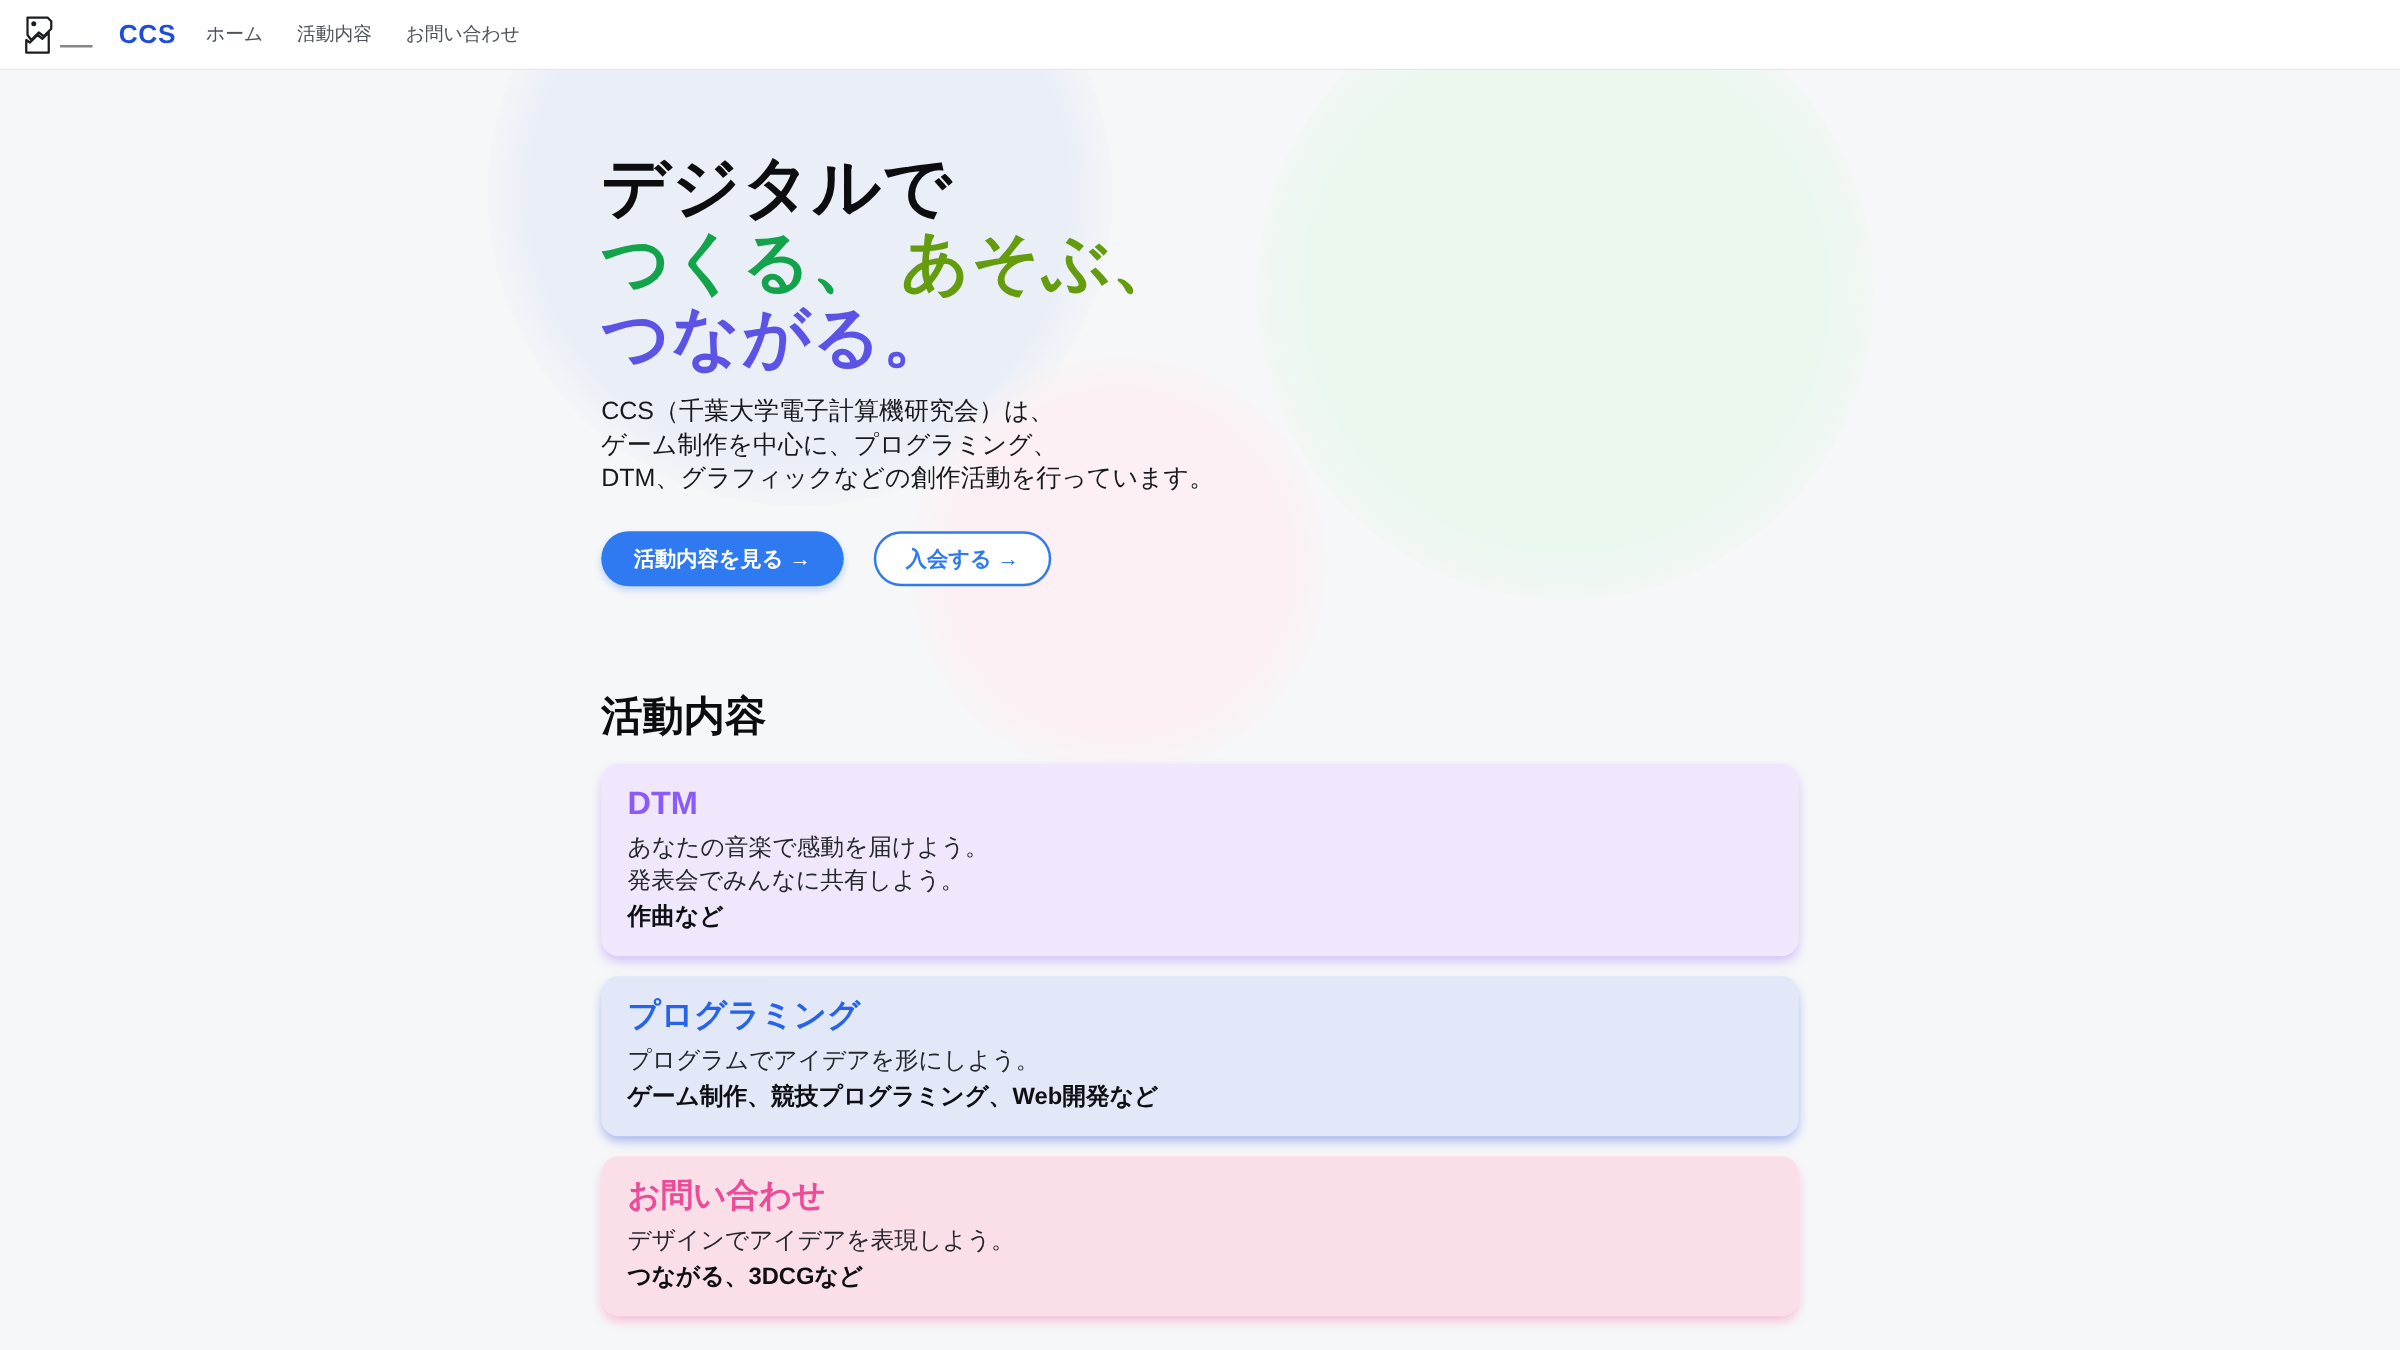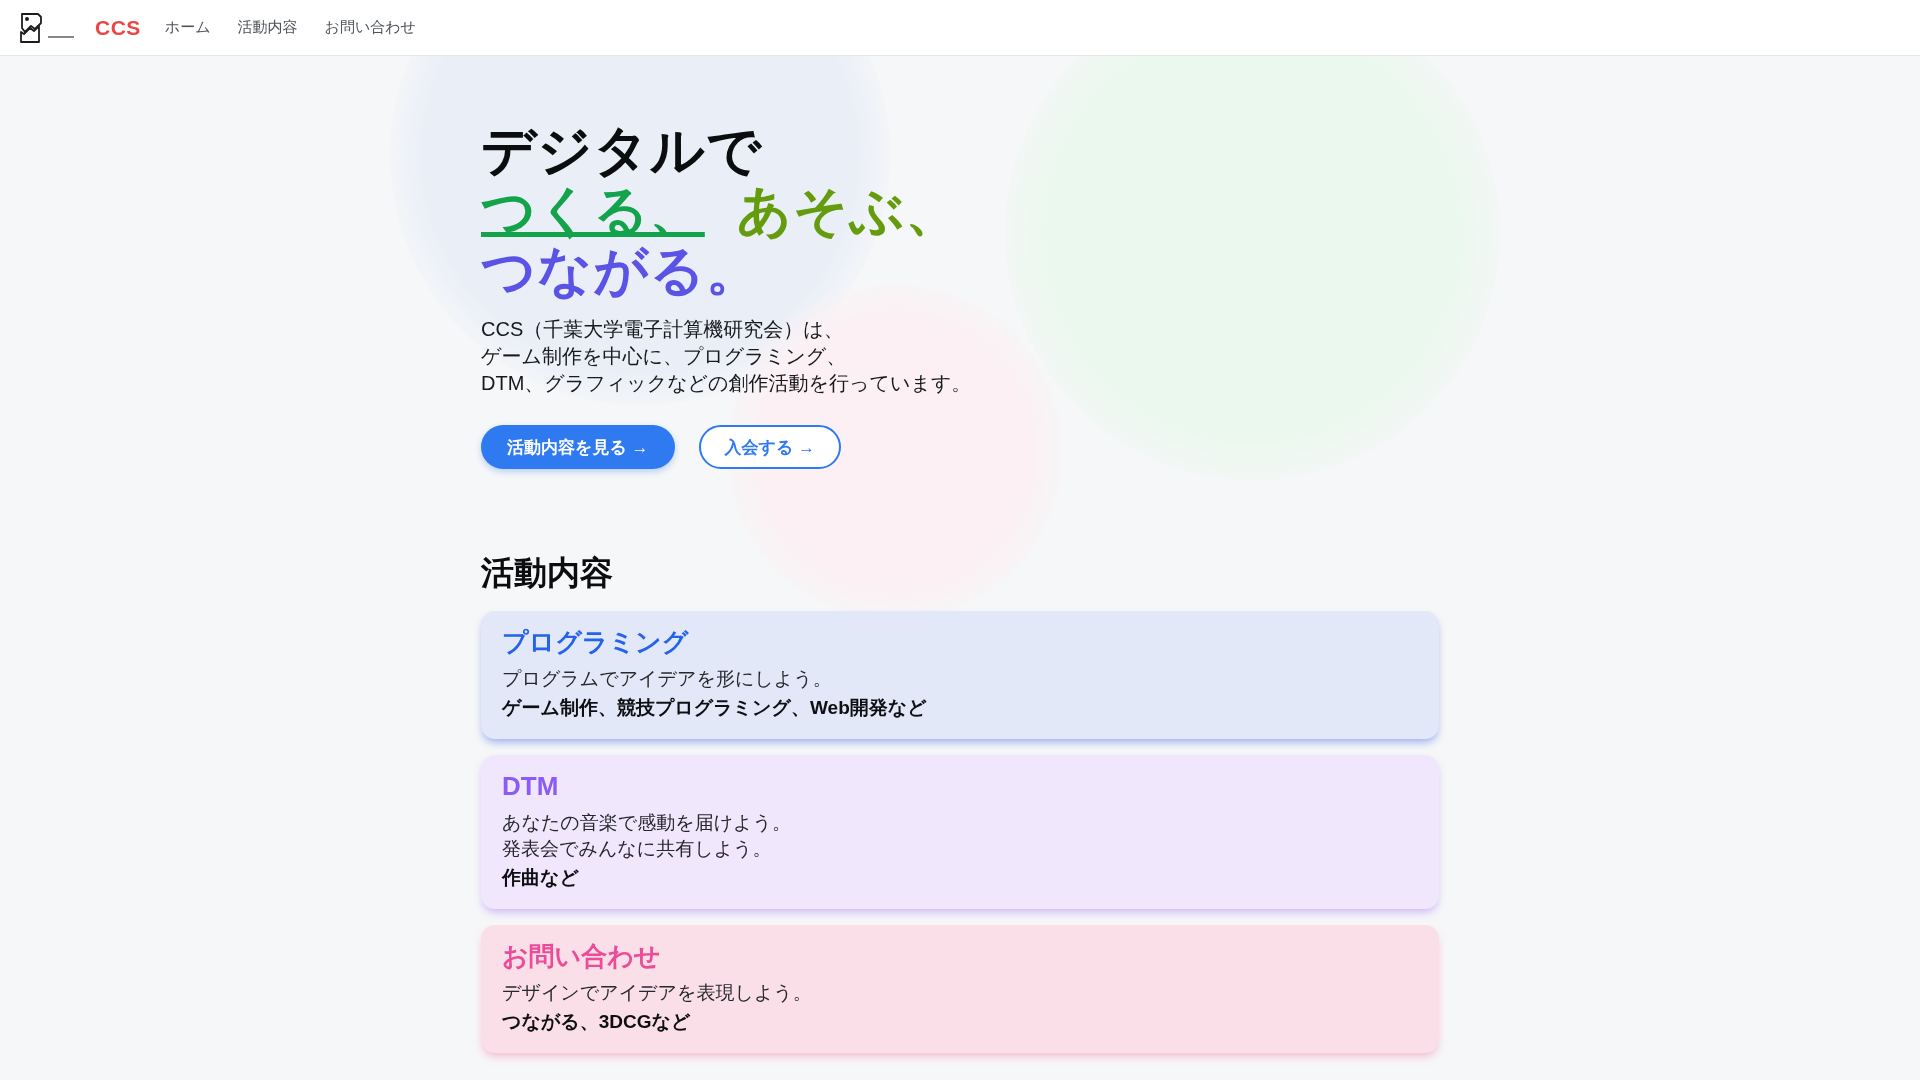--- a/index.html
+++ b/index.html
@@ -16,21 +16,21 @@
     position: relative; z-index: 10;
     height: 56px;
     background: #ffffff;
     border-bottom: 1px solid #e7e8ea;
     display: flex; align-items: center;
     padding: 0 18px;
   }
   .brand { display: flex; align-items: center; gap: 9px; cursor: pointer; }
   .logo-wrap { display: flex; align-items: flex-end; gap: 4px; }
   .alt-line { width: 26px; height: 2px; background: #84878c; margin-bottom: 6px; }
-  .site-title { font-size: 21px; font-weight: 700; color: #ef4444; letter-spacing: .5px; margin-left: 12px; }
+  .site-title { font-size: 21px; font-weight: 700; color: #1d4ed8; letter-spacing: .5px; margin-left: 12px; }
   .nav { display: flex; align-items: center; gap: 27px; margin-left: 24px; }
   .nav a {
     font-size: 15px; color: #4e535a; text-decoration: none; cursor: pointer;
   }
 
   
   .circle { position: absolute; border-radius: 50%; z-index: 0; pointer-events: none; }
   .c-lavender {
     left: 390px; top: -95px; width: 500px; height: 500px;
     background: radial-gradient(circle, #e9eef7 0%, #e9eef7 60%, rgba(233,238,247,0) 74%);
@@ -45,21 +45,21 @@
   }
 
   
   .container { position: relative; z-index: 1; width: 958px; margin: 0 auto; }
 
   .hero-heading {
     padding-top: 64px;
     font-size: 54px; line-height: 60px; font-weight: 800;
     color: #0c0d0f; letter-spacing: 1px;
   }
-  .hh-create { color: var(--hero_green); margin-right: 32px; text-decoration: underline; }
+  .hh-create { color: var(--hero_green); margin-right: 16px; }
   .hh-play   { color: var(--hero_lime); }
   .hh-connect{ color: var(--hero_purple); }
 
   .hero-desc {
     margin-top: 16px;
     font-size: 20px; line-height: 27px; color: #17191d;
     white-space: pre-line;
   }
 
   .btn-row { margin-top: 28px; display: flex; align-items: center; gap: 24px; }
@@ -137,30 +137,30 @@
 DTM、グラフィックなどの創作活動を行っています。</p>
 
   <div class="btn-row">
     <button class="btn btn-primary">活動内容を見る →</button>
     <button class="btn btn-secondary">入会する →</button>
   </div>
 
   <h2 class="section-title">活動内容</h2>
 
   <section class="cards">
-    <article class="card" style="--card-bg: #e2e8f8; --card-accent: #2563eb; --card-glow: rgba(79,112,232,0.55);">
-      <h3 class="card-title">プログラミング</h3>
-      <p class="card-desc">プログラムでアイデアを形にしよう。</p>
-      <p class="card-tags">ゲーム制作、競技プログラミング、Web開発など</p>
-    </article>
     <article class="card" style="--card-bg: #f0e7fc; --card-accent: #8a5cf5; --card-glow: rgba(163,117,250,0.50);">
       <h3 class="card-title">DTM</h3>
       <p class="card-desc">あなたの音楽で感動を届けよう。
 発表会でみんなに共有しよう。</p>
       <p class="card-tags">作曲など</p>
+    </article>
+    <article class="card" style="--card-bg: #e2e8f8; --card-accent: #2563eb; --card-glow: rgba(79,112,232,0.55);">
+      <h3 class="card-title">プログラミング</h3>
+      <p class="card-desc">プログラムでアイデアを形にしよう。</p>
+      <p class="card-tags">ゲーム制作、競技プログラミング、Web開発など</p>
     </article>
     <article class="card" style="--card-bg: #fbdfe8; --card-accent: #ec4b98; --card-glow: rgba(246,130,177,0.55);">
       <h3 class="card-title">お問い合わせ</h3>
       <p class="card-desc">デザインでアイデアを表現しよう。</p>
       <p class="card-tags">つながる、3DCGなど</p>
     </article>
   </section>
 
 </main>
 

